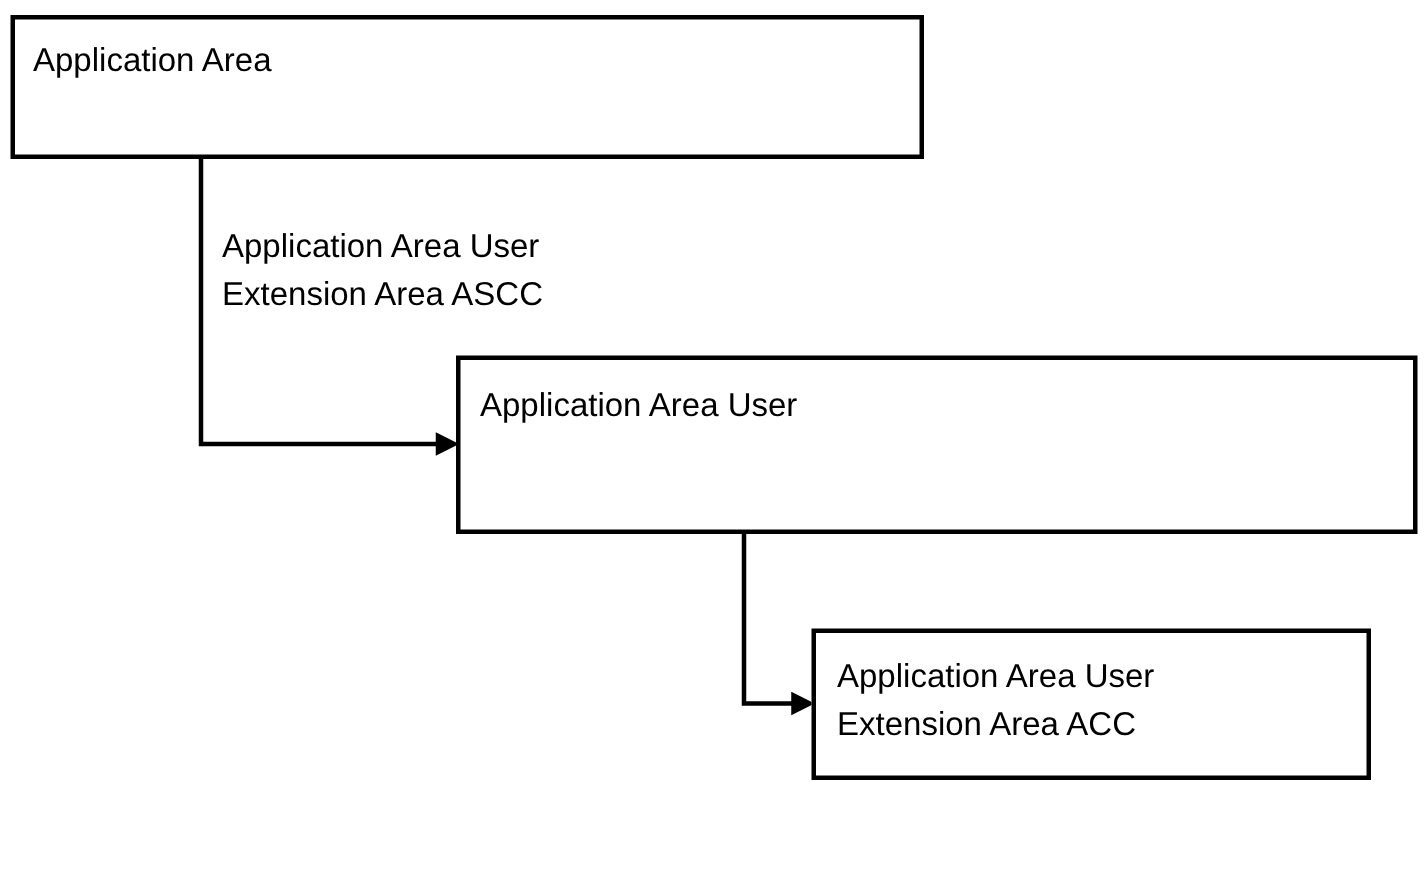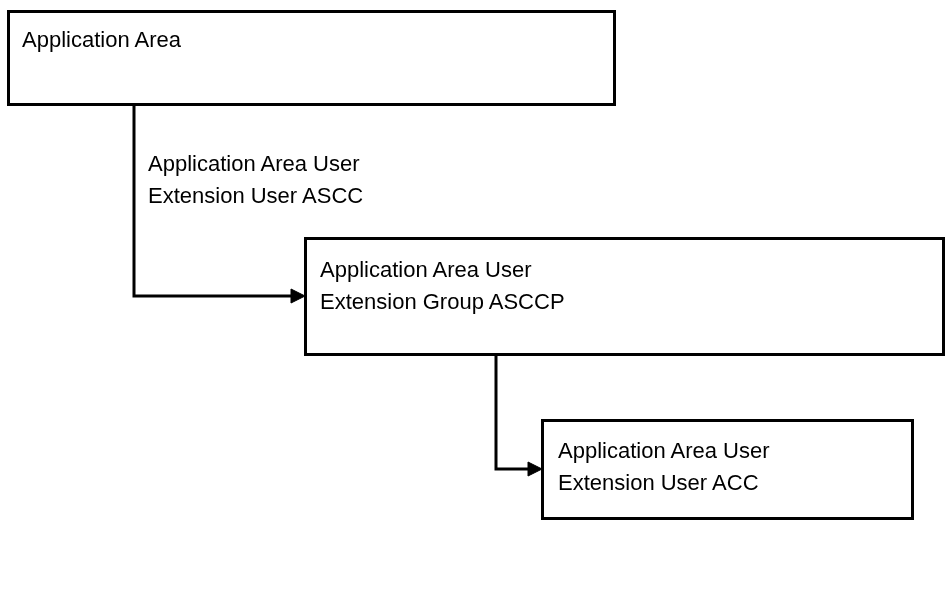--- a/index.html
+++ b/index.html
@@ -94,20 +94,20 @@
     <g>
       <path d="M 496 356 L 496 469 L 529 469" fill="none" stroke="#000000" stroke-width="3"></path>
       <polygon points="528,462 542,469 528,476" fill="#000000" stroke="#000000" stroke-width="1"></polygon>
     </g>
   </svg>
 
   <div class="node-box" id="box-aa-extension-acc"></div>
   <div class="node-label" id="label-aa-extension-acc"><span>Application Area</span><br></div>
 
   <div class="node-box" id="box-aaue-group-asccp"></div>
-  <div class="node-label" id="label-aaue-group-asccp"><span>Application Area User</span><br><span>Extension Group ASCCP</span></div>
+  <div class="node-label" id="label-aaue-group-asccp"><span>Application Area User</span><br></div>
 
   <div class="node-box" id="box-aaue-group-acc"></div>
-  <div class="node-label" id="label-aaue-group-acc"><span>Application Area User</span><br><span>Extension User ACC</span></div>
+  <div class="node-label" id="label-aaue-group-acc"><span>Application Area User</span><br><span>Extension Area ACC</span></div>
 
-  <div class="edge-label" id="edge-label-ascc"><span>Application Area User</span><br><span>Extension User ASCC</span></div>
+  <div class="edge-label" id="edge-label-ascc"><span>Application Area User</span><br><span>Extension Area ASCC</span></div>
 
 </div>
 
 </body></html>

